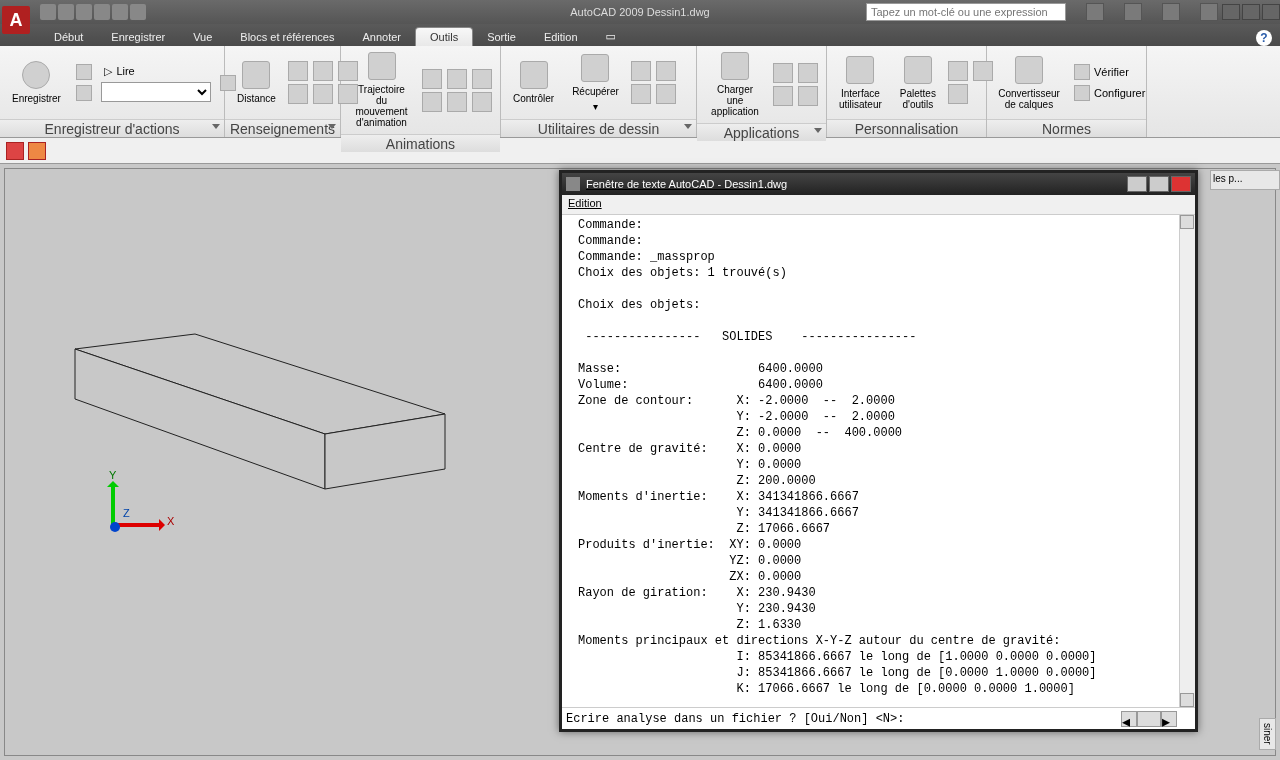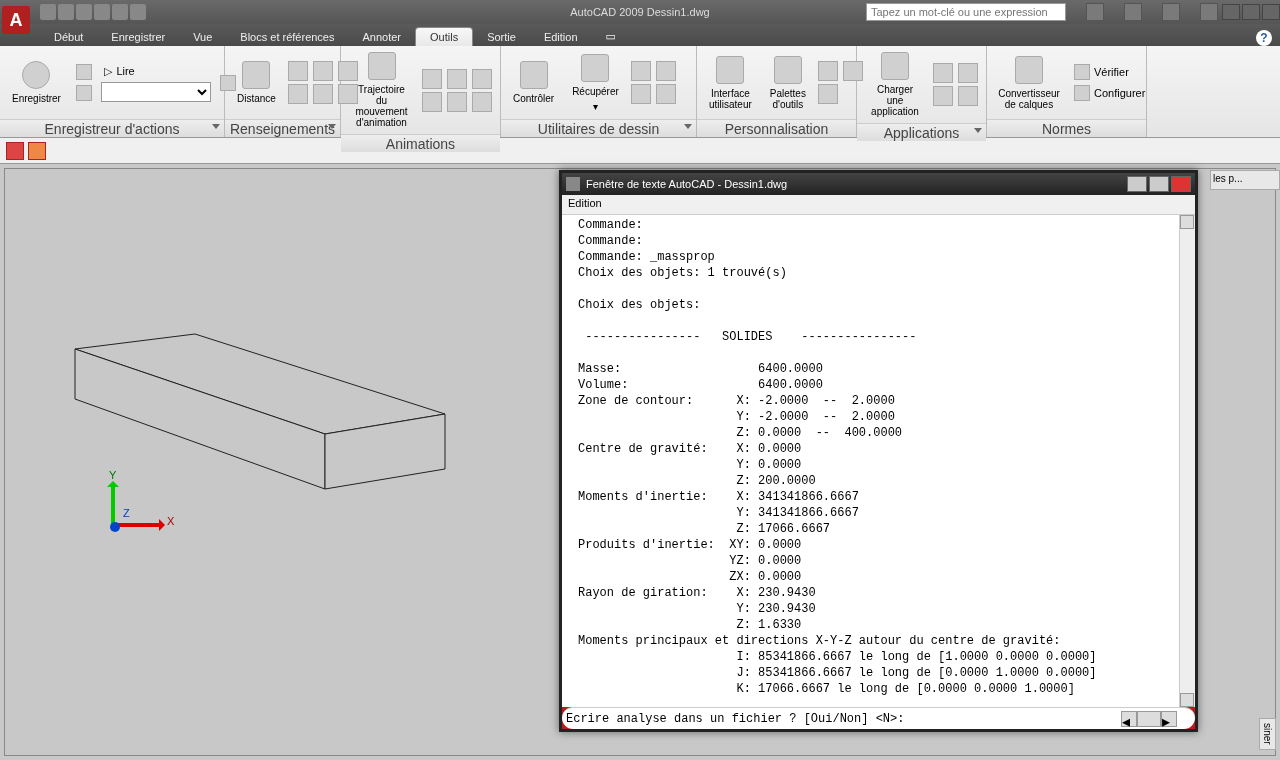--- a/index.html
+++ b/index.html
@@ -47,32 +47,32 @@
 .viewport { position:absolute; left:4px; top:4px; right:4px; bottom:4px; background:#c8c8c8; border:1px solid #888;}
 .axis { position:absolute; left:108px; top:356px;}
 .axis .y { position:absolute; left:-2px; top:-42px; width:4px; height:42px; background:#0c0;}
 .axis .y:before { content:''; position:absolute; top:-8px; left:-4px; border:6px solid transparent; border-bottom-color:#0c0;}
 .axis .x { position:absolute; left:0; top:-2px; width:50px; height:4px; background:#d00;}
 .axis .x:before { content:''; position:absolute; right:-8px; top:-4px; border:6px solid transparent; border-left-color:#d00;}
 .axis .z { position:absolute; left:-3px; top:-3px; width:10px; height:10px; background:#04c; border-radius:50%;}
 .axis-label { position:absolute; font-size:11px; font-family:sans-serif;}
 
 
-.text-window { position:absolute; left:559px; top:170px; width:639px; height:562px; background:#b91c1c; border:3px solid #222; box-shadow:0 0 8px rgba(0,0,0,0.5);}
+.text-window { position:absolute; left:559px; top:170px; width:639px; height:562px; background:#b91c1c; border:3px solid #222; box-shadow:0 0 8px rgba(0,0,0,0.5);text-decoration:underline;}
 .tw-title { height:22px; background:linear-gradient(#444,#222); color:#fff; font-size:11px; display:flex; align-items:center; padding:0 4px;}
 .tw-title .ico { width:14px; height:14px; background:#888; margin-right:6px;}
 .tw-controls { margin-left:auto; display:flex; gap:2px;}
 .tw-controls .wbtn { width:20px; height:16px; background:#ccc; border:1px solid #666;}
 .tw-controls .wbtn.close { background:#d33;}
 .tw-menu { height:20px; background:#f0f0f0; border-bottom:1px solid #ccc; font-size:11px; padding:2px 6px;}
 .tw-body { position:absolute; top:42px; left:0; right:0; bottom:22px; background:#fff; overflow:hidden;}
 .tw-body pre { font-family: "Courier New", monospace; font-size:12px; line-height:16px; padding:2px 4px; white-space:pre;margin-left:12px;}
 .tw-scroll { position:absolute; right:0; top:0; width:16px; bottom:0; background:#eee; border-left:1px solid #ccc;}
 .tw-sb-btn { width:14px; height:14px; background:#ddd; border:1px solid #999; position:absolute; left:0;}
-.tw-input { position:absolute; bottom:0; left:0; right:0; height:22px; background:#fff; border-top:1px solid #ccc; display:flex; align-items:center;border-radius:11px;}
+.tw-input { position:absolute; bottom:0; left:0; right:0; height:22px; background:#fff; border-top:1px solid #ccc; display:flex; align-items:center;}
 .tw-input pre { font-family:"Courier New",monospace; font-size:12px; padding:0 4px;}
 .tw-hscroll { position:absolute; right:18px; bottom:2px; display:flex; gap:0;}
 .tw-hscroll .hbtn { width:16px; height:16px; background:#ddd; border:1px solid #999;}
 
 
 .sidepanel { position:absolute; right:0; top:170px; width:70px; height:20px; background:#e8e8e8; border:1px solid #aaa; font-size:10px; padding:2px;}
 .sidetab-v { position:absolute; right:4px; bottom:10px; writing-mode:vertical-lr; font-size:10px; background:#e8e8e8; padding:4px 2px; border:1px solid #aaa;}
 </style>
 </head>
 <body>
@@ -197,53 +197,53 @@
       <div class="grid-icons" style="grid-template-columns:repeat(2,22px)">
         <div class="sicon"></div>
         <div class="sicon"></div>
         <div class="sicon"></div>
         <div class="sicon"></div>
       </div>
     </div>
     <div class="panel-title"><span>Utilitaires de dessin</span><span class="arrow"></span></div>
   </div>
 
+  <div class="panel" style="width:130px">
+    <div class="panel-body">
+      <div class="big-btn" style="width:72px">
+        <div class="bicon"></div>
+        <span>Charger une application</span>
+      </div>
+      <div class="grid-icons" style="grid-template-columns:repeat(2,22px)">
+        <div class="sicon"></div>
+        <div class="sicon"></div>
+        <div class="sicon"></div>
+        <div class="sicon"></div>
+      </div>
+    </div>
+    <div class="panel-title"><span>Applications</span><span class="arrow"></span></div>
+  </div>
+
   <div class="panel" style="width:160px">
     <div class="panel-body">
       <div class="big-btn">
         <div class="bicon"></div>
         <span>Interface utilisateur</span>
       </div>
       <div class="big-btn">
         <div class="bicon"></div>
         <span>Palettes d'outils</span>
       </div>
       <div class="grid-icons" style="grid-template-columns:repeat(2,22px)">
         <div class="sicon"></div>
         <div class="sicon"></div>
         <div class="sicon"></div>
       </div>
     </div>
     <div class="panel-title"><span>Personnalisation</span></div>
-  </div>
-
-  <div class="panel" style="width:130px">
-    <div class="panel-body">
-      <div class="big-btn" style="width:72px">
-        <div class="bicon"></div>
-        <span>Charger une application</span>
-      </div>
-      <div class="grid-icons" style="grid-template-columns:repeat(2,22px)">
-        <div class="sicon"></div>
-        <div class="sicon"></div>
-        <div class="sicon"></div>
-        <div class="sicon"></div>
-      </div>
-    </div>
-    <div class="panel-title"><span>Applications</span><span class="arrow"></span></div>
   </div>
 
   <div class="panel" style="width:160px">
     <div class="panel-body">
       <div class="big-btn" style="width:72px">
         <div class="bicon"></div>
         <span>Convertisseur de calques</span>
       </div>
       <div class="sm-row">
         <div class="sm-btn">

